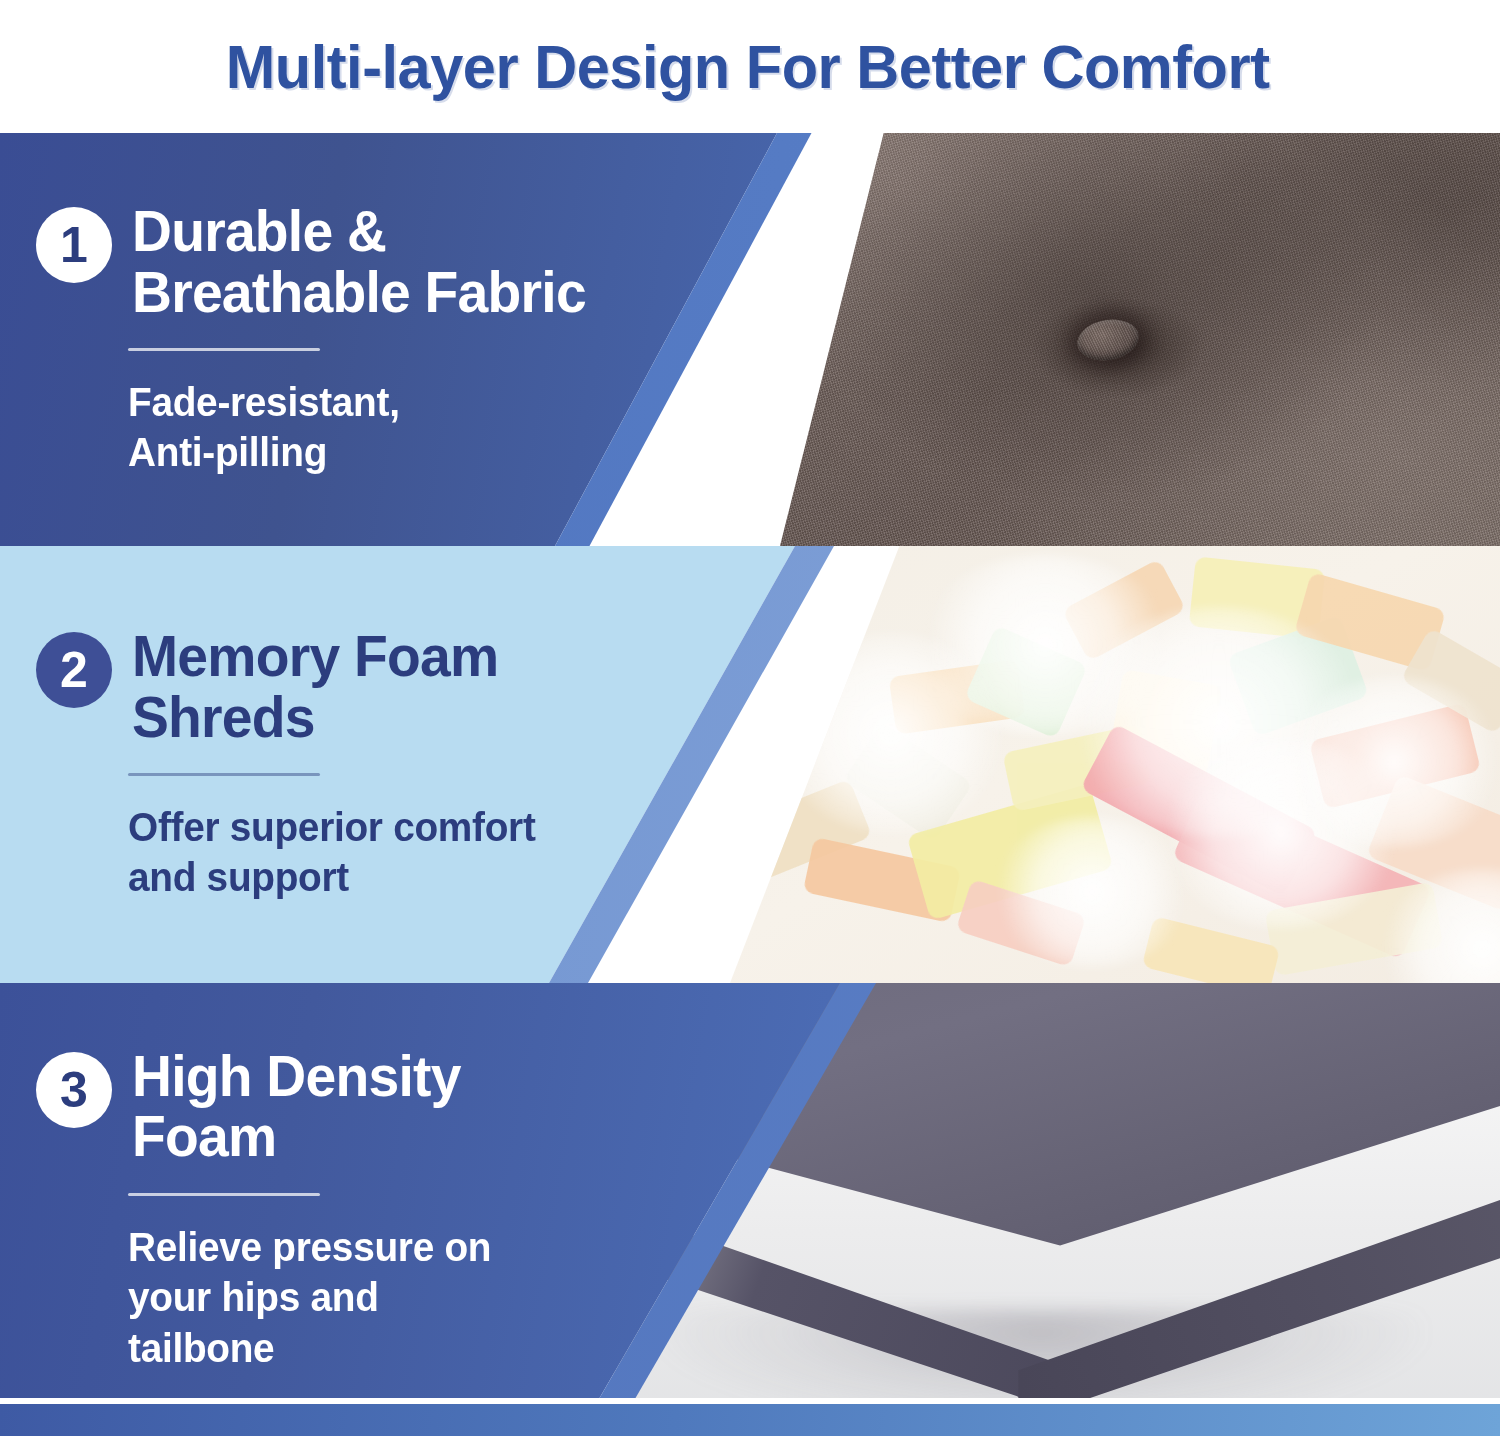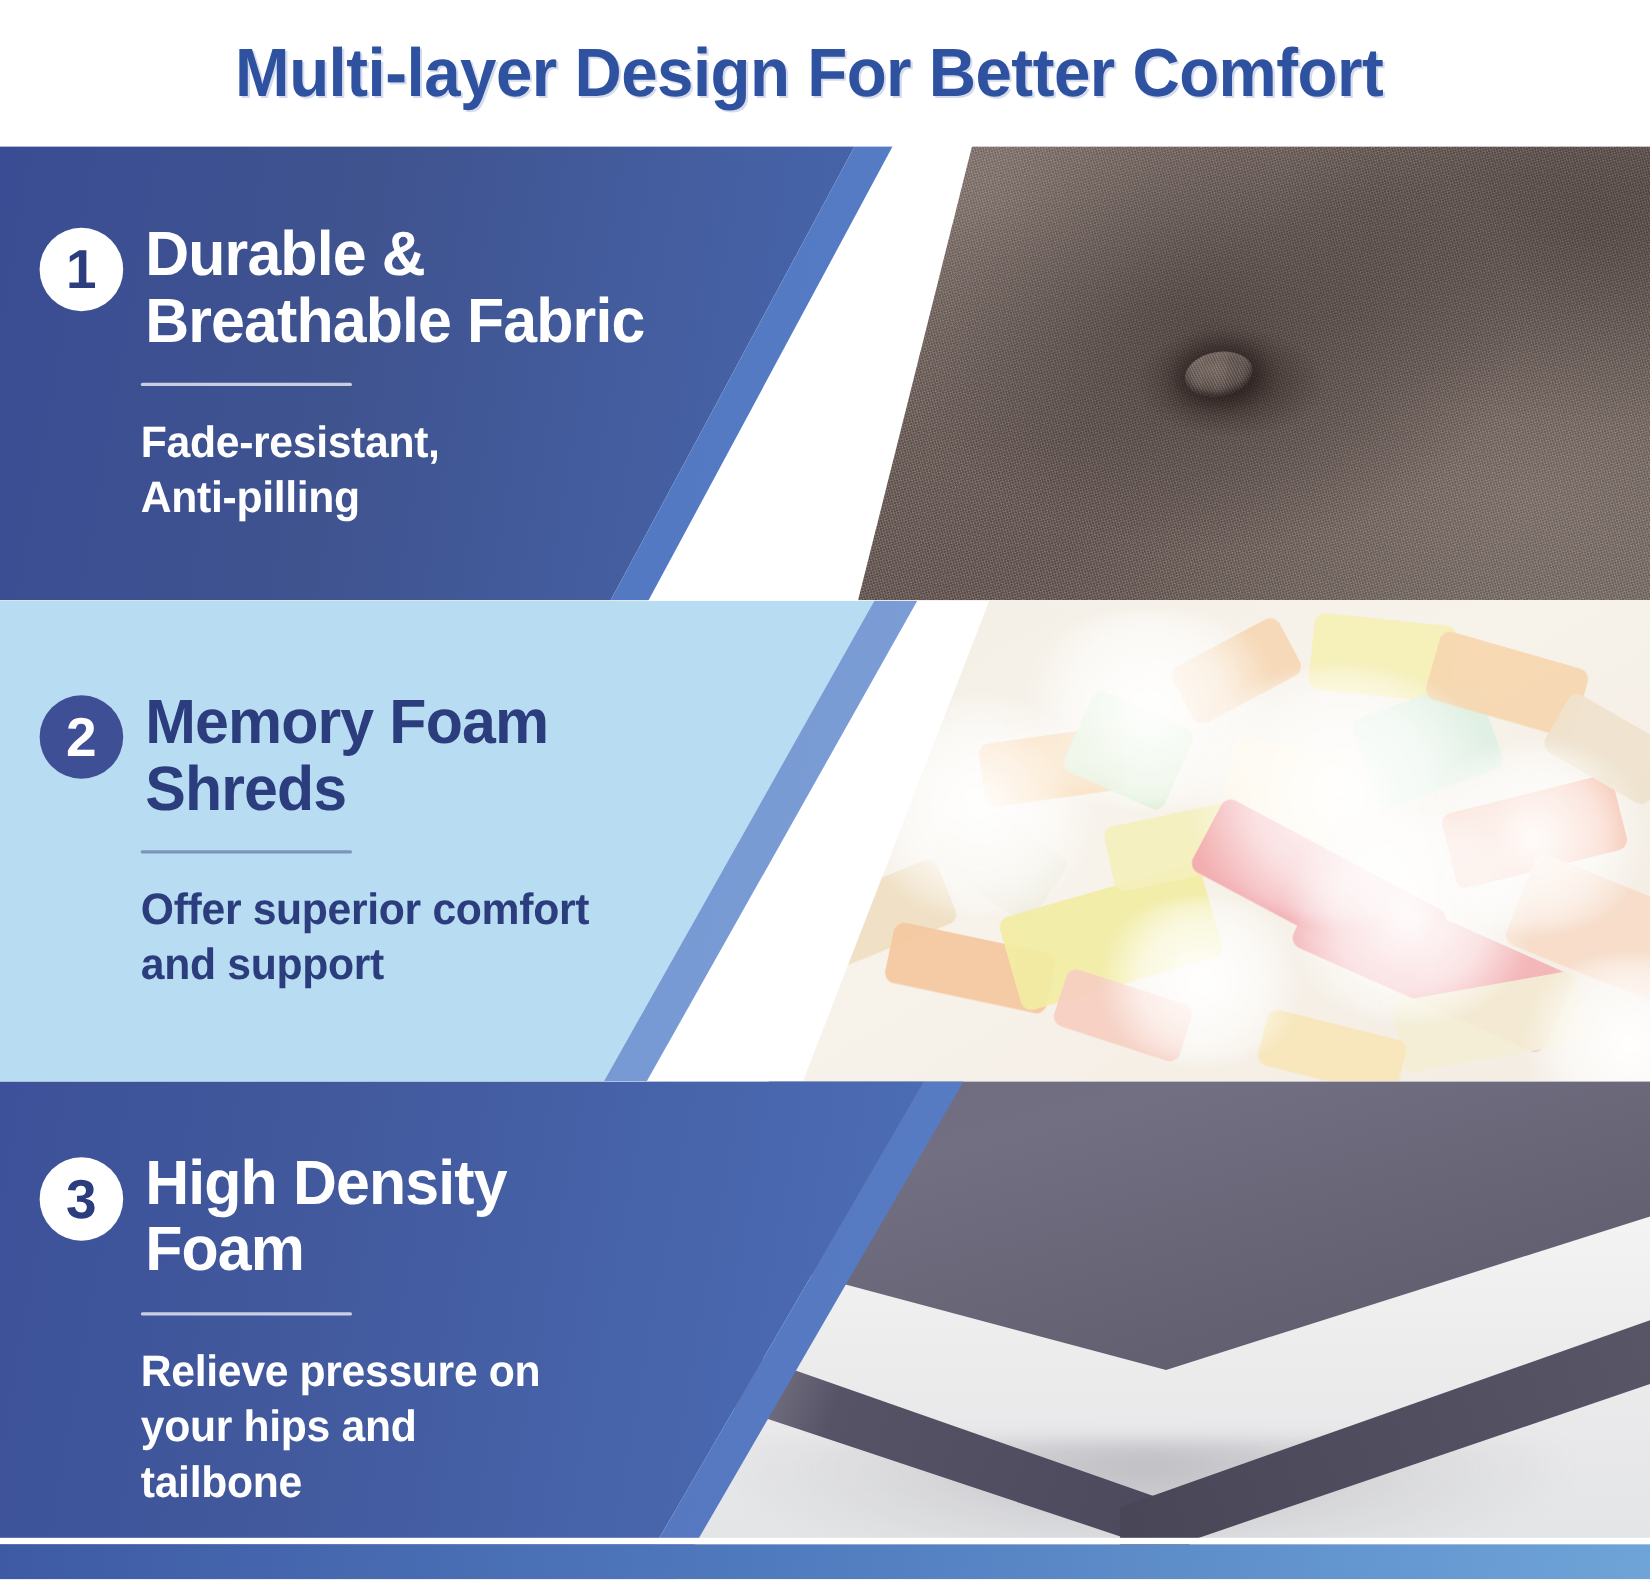--- a/index.html
+++ b/index.html
@@ -17,21 +17,21 @@
     position: relative;
     width: 1500px;
     height: 1436px;
     overflow: hidden;
     background: #ffffff;
   }
 
   
   .header {
     position: absolute;
-    left: 4px;
+    left: 16px;
     top: 0;
     width: 1464px;
     height: 133px;
     background: #ffffff;
     display: flex;
     align-items: center;
     justify-content: center;
   }
   .header-title {
     font-size: 62px;

